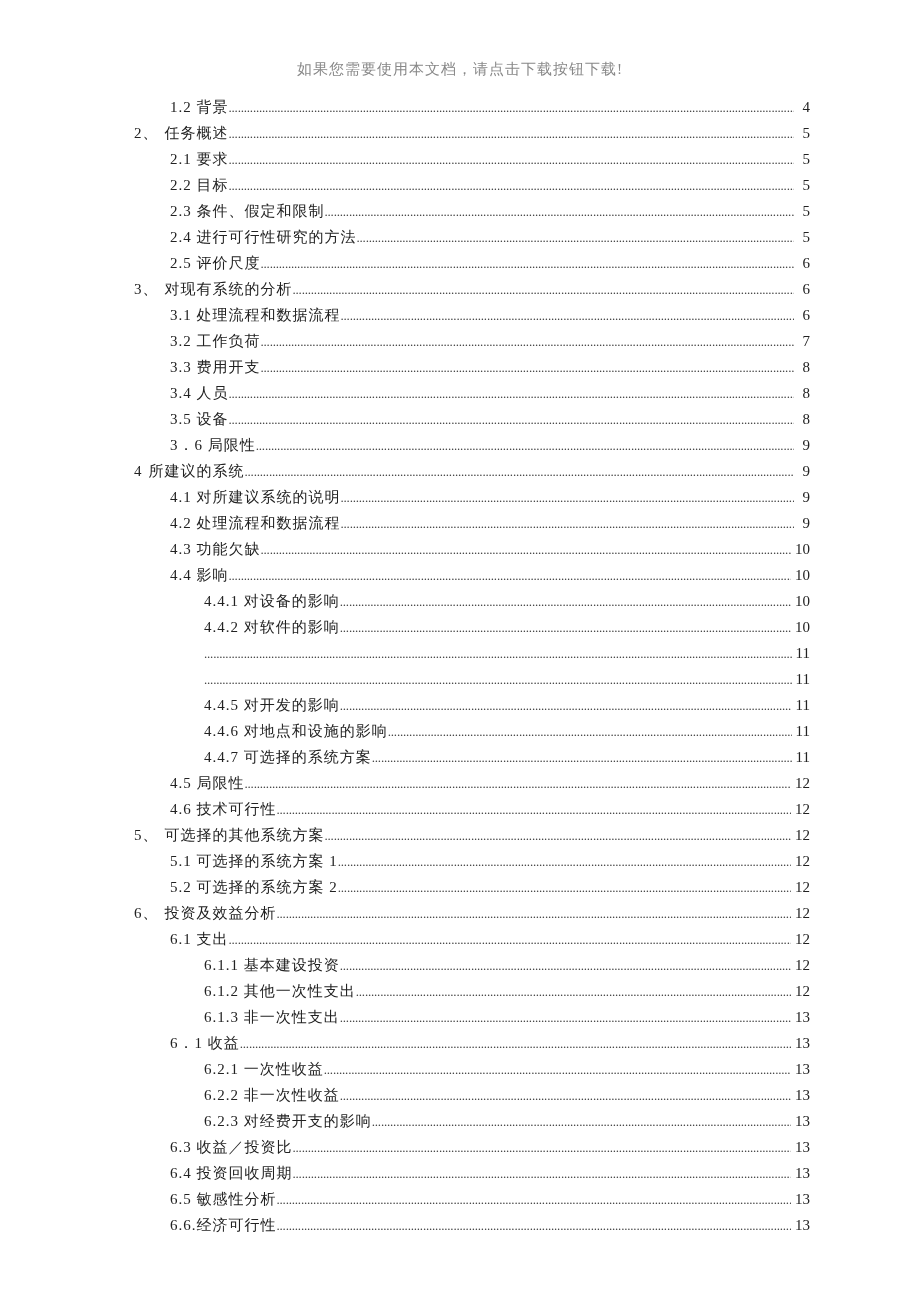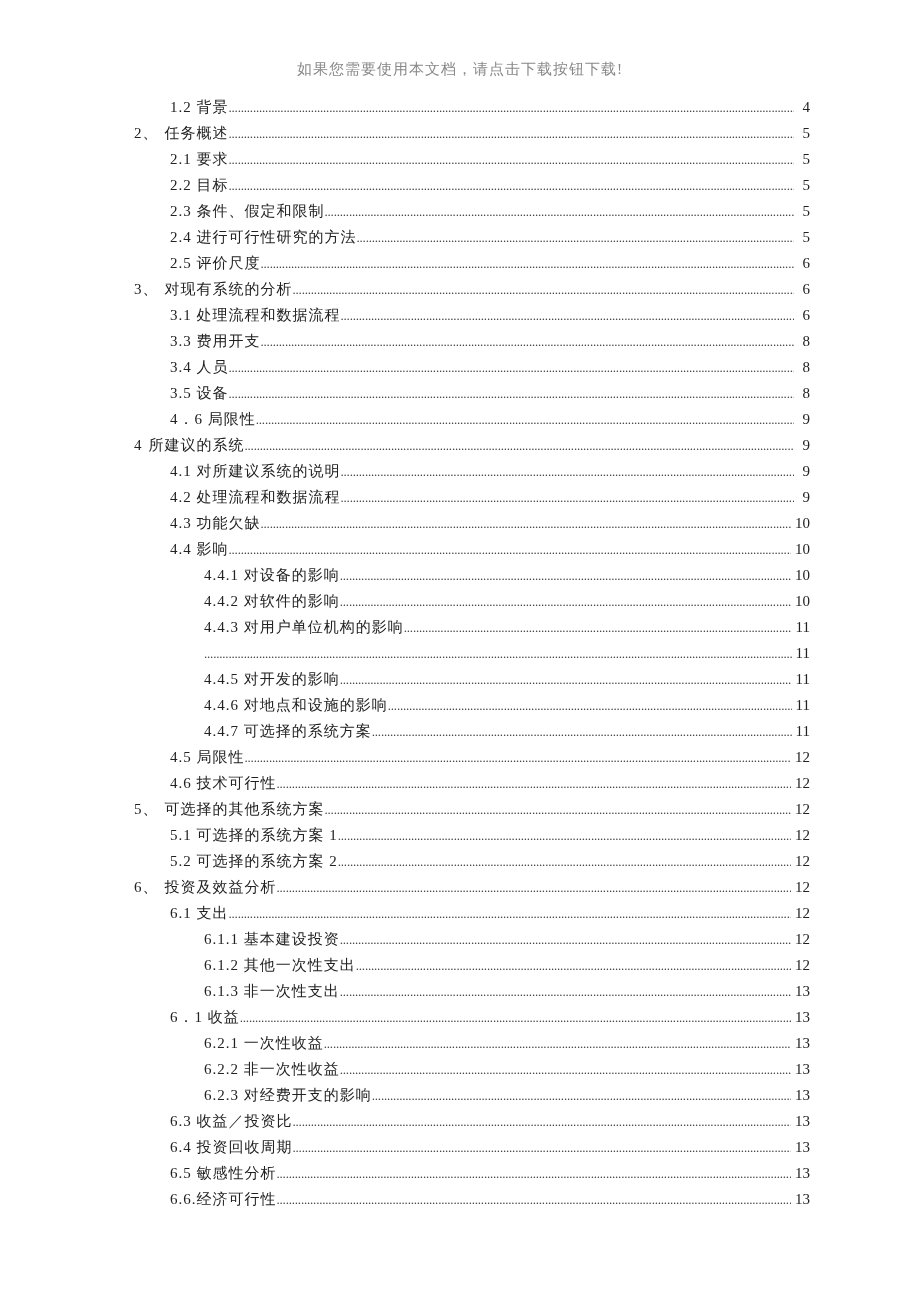--- a/index.html
+++ b/index.html
@@ -113,39 +113,45 @@
       <span class="toc-page">6</span>
     </div>
     <div class="toc-row lvl-1">
       <span class="toc-num empty"></span>
       <span class="toc-title">3.1 处理流程和数据流程</span>
       <span class="toc-leader"></span>
       <span class="toc-page">6</span>
     </div>
     <div class="toc-row lvl-1">
       <span class="toc-num empty"></span>
+      <span class="toc-title">3.2 工作负荷</span>
+      <span class="toc-leader"></span>
+      <span class="toc-page">7</span>
+    </div>
+    <div class="toc-row lvl-1">
+      <span class="toc-num empty"></span>
       <span class="toc-title">3.3 费用开支</span>
       <span class="toc-leader"></span>
       <span class="toc-page">8</span>
     </div>
     <div class="toc-row lvl-1">
       <span class="toc-num empty"></span>
       <span class="toc-title">3.4 人员</span>
       <span class="toc-leader"></span>
       <span class="toc-page">8</span>
     </div>
     <div class="toc-row lvl-1">
       <span class="toc-num empty"></span>
       <span class="toc-title">3.5 设备</span>
       <span class="toc-leader"></span>
       <span class="toc-page">8</span>
     </div>
     <div class="toc-row lvl-1">
       <span class="toc-num empty"></span>
-      <span class="toc-title">4．6 局限性</span>
+      <span class="toc-title">3．6 局限性</span>
       <span class="toc-leader"></span>
       <span class="toc-page">9</span>
     </div>
     <div class="toc-row lvl-0">
       <span class="toc-num">4</span>
       <span class="toc-title">所建议的系统</span>
       <span class="toc-leader"></span>
       <span class="toc-page">9</span>
     </div>
     <div class="toc-row lvl-1">
@@ -179,21 +185,20 @@
       <span class="toc-page">10</span>
     </div>
     <div class="toc-row lvl-2">
       <span class="toc-num empty"></span>
       <span class="toc-title">4.4.2 对软件的影响</span>
       <span class="toc-leader"></span>
       <span class="toc-page">10</span>
     </div>
     <div class="toc-row lvl-2">
       <span class="toc-num empty"></span>
-      <span class="toc-title">4.4.3 对用户单位机构的影响</span>
       <span class="toc-leader"></span>
       <span class="toc-page">11</span>
     </div>
     <div class="toc-row lvl-2">
       <span class="toc-num empty"></span>
       <span class="toc-leader"></span>
       <span class="toc-page">11</span>
     </div>
     <div class="toc-row lvl-2">
       <span class="toc-num empty"></span>

